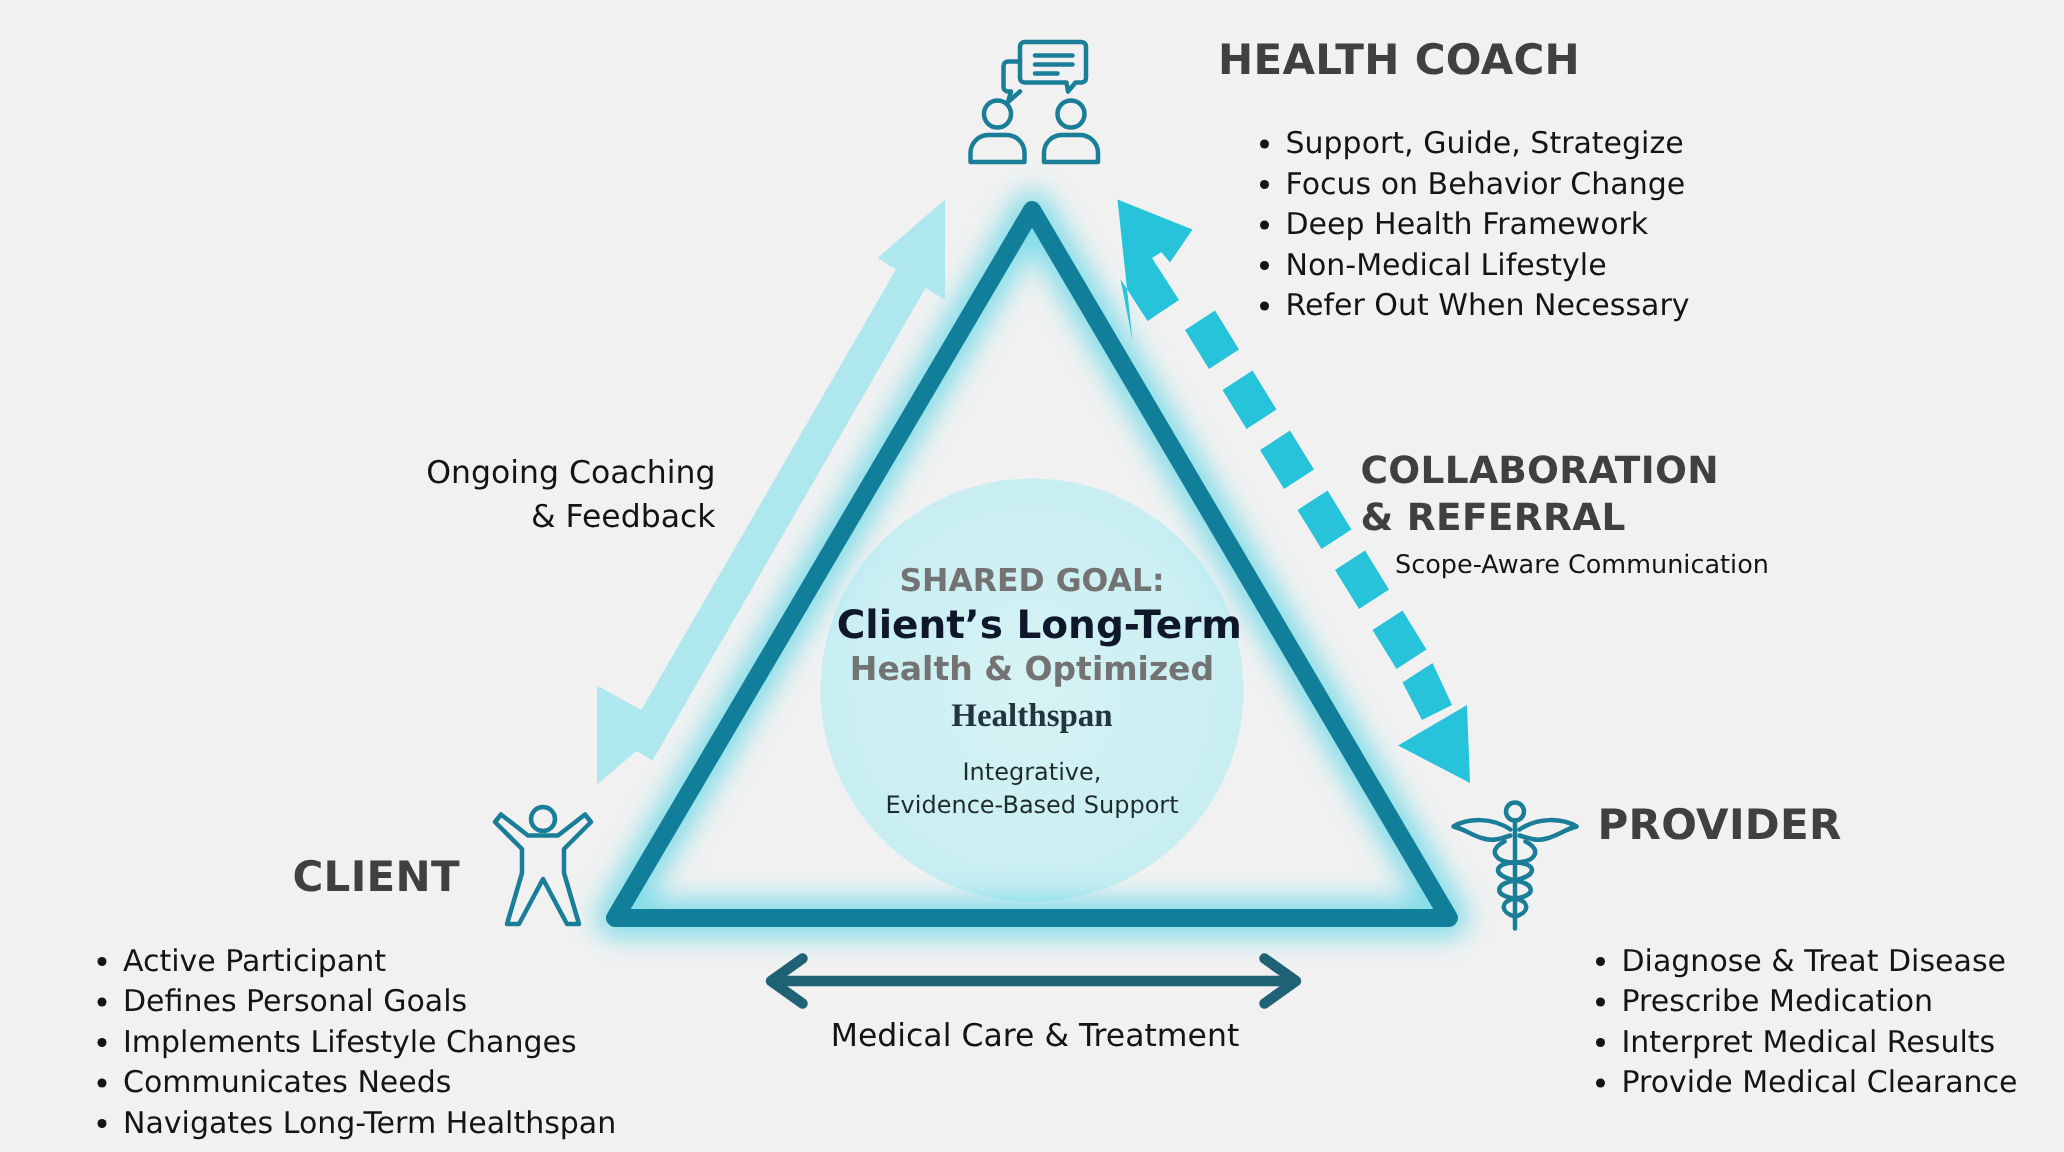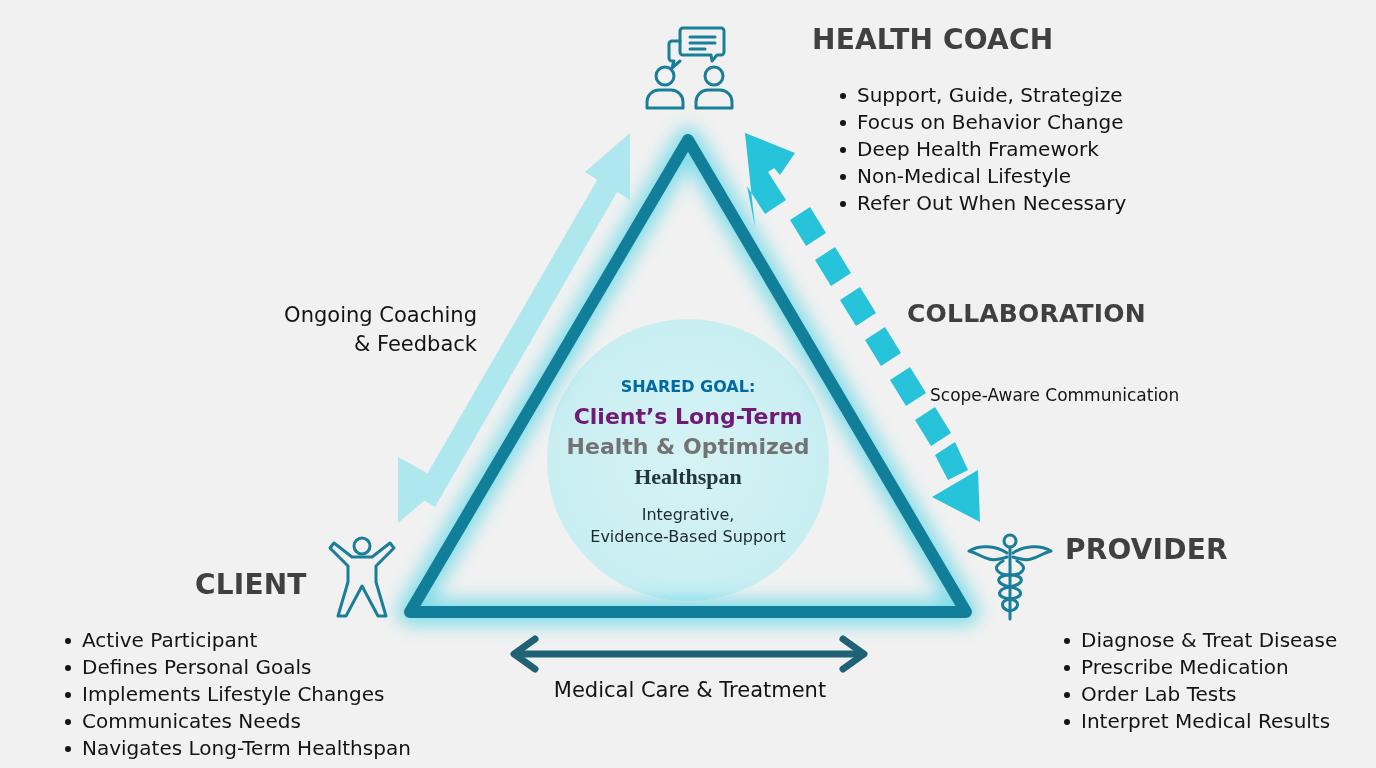--- a/index.html
+++ b/index.html
@@ -80,26 +80,27 @@
   <li>Refer Out When Necessary</li>
 </ul>
 
 <div class="abs label" style="left:232px;top:301px;width:245px;text-align:right;">
   <div>Ongoing Coaching</div>
   <div>&amp; Feedback</div>
 </div>
 
 <div class="abs heading" style="left:907px;top:298px;font-size:25px;line-height:31px;">
   <div>COLLABORATION</div>
+  <div>&amp; REFERRAL</div>
 </div>
-<div class="abs" style="left:930px;top:384px;font-size:17px;line-height:22px;">Scope-Aware Communication</div>
+<div class="abs" style="left:930px;top:366px;font-size:17px;line-height:22px;">Scope-Aware Communication</div>
 
 <div class="abs" style="left:548px;top:372px;width:280px;text-align:center;">
-  <div style="font-weight:bold;color:#0369a1;font-size:16px;line-height:30px;">SHARED GOAL:</div>
-  <div style="font-weight:bold;color:#701a75;font-size:22px;line-height:30px;">Client’s Long-Term</div>
+  <div style="font-weight:bold;color:#737373;font-size:21px;line-height:30px;">SHARED GOAL:</div>
+  <div style="font-weight:bold;color:#0f172a;font-size:26px;line-height:30px;text-align:right;">Client’s Long-Term</div>
   <div style="font-weight:bold;color:#737373;font-size:22px;line-height:30px;">Health &amp; Optimized</div>
   <div style="font-weight:bold;color:#22343c;font-size:22px;line-height:30px;font-family:Liberation Serif, serif;">Healthspan</div>
   <div style="font-size:16px;line-height:22px;margin-top:12px;color:#1e2a2e;">Integrative,</div>
   <div style="font-size:16px;line-height:22px;color:#1e2a2e;">Evidence-Based Support</div>
 </div>
 
 <svg class="abs" style="left:326px;top:534px;" width="72" height="86" viewBox="0 0 72 86">
   <g fill="none" stroke="#1a7e98" stroke-width="3" stroke-linejoin="round" stroke-linecap="round">
     <circle cx="36" cy="12" r="8"></circle>
     <path d="M4 14 L8 9 L26 23 H46 L64 9 L68 14 L50 32 V48 L60 82 H52 L36 52 L20 82 H12 L22 48 V32 Z"></path>
@@ -125,15 +126,15 @@
     <path d="M36 30 C24 36 30 44 43 44 C56 44 60 52 43 56 C30 58 28 66 43 68 C54 70 52 78 43 80"></path>
     <path d="M50 30 C62 36 56 44 43 44 C30 44 26 52 43 56 C56 58 58 66 43 68 C32 70 34 78 43 80"></path>
   </g>
 </svg>
 <div class="abs heading" style="left:1065px;top:533px;font-size:28px;line-height:34px;">
   <div>PROVIDER</div>
 </div>
 <ul class="abs bul" style="left:1044px;top:611px;">
   <li>Diagnose &amp; Treat Disease</li>
   <li>Prescribe Medication</li>
-  <li>Order Lab Tests</li>
   <li>Interpret Medical Results</li>
+  <li>Provide Medical Clearance</li>
 </ul>
 
 </body></html>

